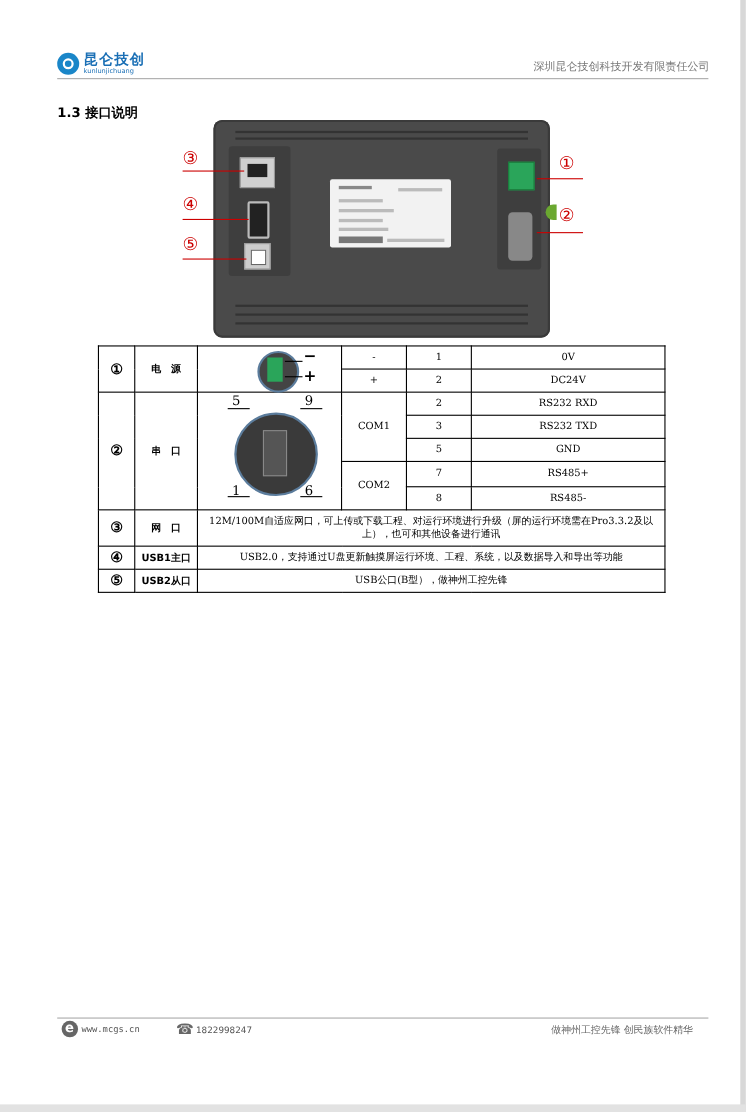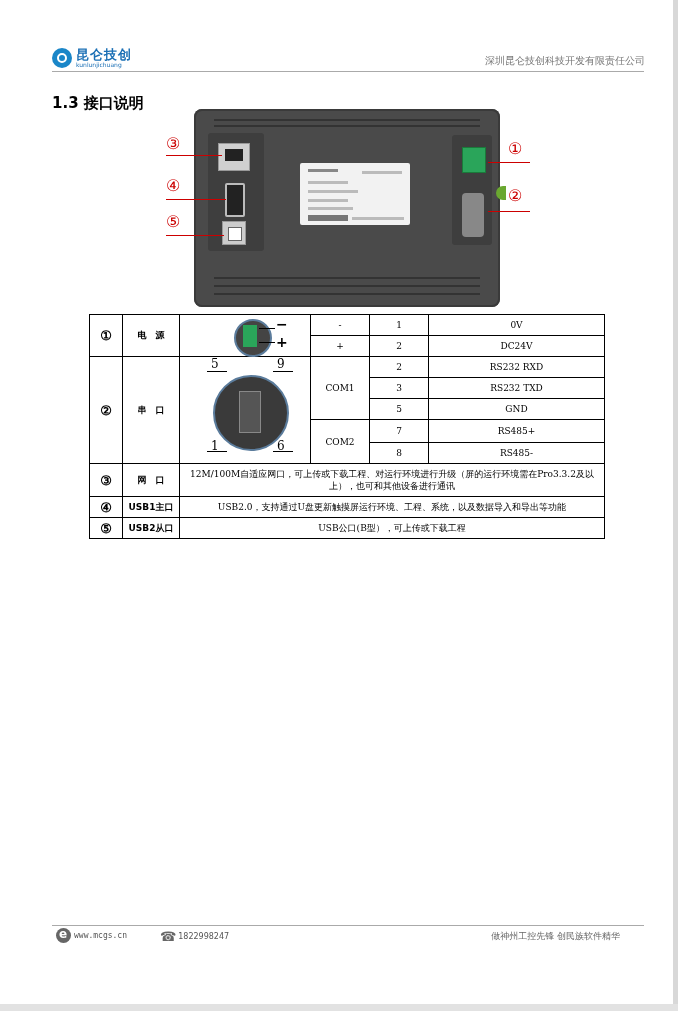--- a/index.html
+++ b/index.html
@@ -8,21 +8,21 @@
   .page-bottom{position:absolute;left:0;top:1004px;width:678px;height:7px;background:#e2e2e2;}
   
   .logo{position:absolute;left:52px;top:48px;display:flex;align-items:center;justify-content:flex-end;}
   .logo-mark{width:20px;height:20px;border-radius:50%;background:#1a86c8;position:relative;margin-right:4px;}
   .logo-mark:after{content:"";position:absolute;left:5px;top:5px;width:6px;height:6px;border:2px solid #fff;border-radius:50%;}
   .logo-text{display:flex;flex-direction:column;line-height:1;}
   .logo-cn{font-family:"DejaVu Sans",sans-serif;font-weight:bold;font-size:13px;color:#1a6fb5;letter-spacing:1px;}
   .logo-en{font-family:"DejaVu Sans",sans-serif;font-size:6px;color:#1a6fb5;margin-top:1px;}
   .company{position:absolute;right:33px;top:54px;font-family:"DejaVu Sans",sans-serif;font-size:10px;color:#777;}
   .header-rule{position:absolute;left:52px;top:71px;width:592px;height:1px;background:#aaa;}
-  .section-title{position:absolute;left:52px;top:94px;font-family:"DejaVu Sans",sans-serif;font-weight:bold;font-size:15px;}
+  .section-title{position:absolute;left:52px;top:94px;font-family:"DejaVu Sans",sans-serif;font-weight:bold;font-size:12px;}
   
   .device{position:absolute;left:194px;top:109px;width:306px;height:198px;background:#4a4a4a;border-radius:8px;box-shadow:inset 0 0 0 2px #3a3a3a;}
   .groove{position:absolute;height:2px;background:#333;left:20px;width:266px;}
   .panel-left{position:absolute;left:208px;top:133px;width:56px;height:118px;background:#3e3e3e;border-radius:3px;}
   .panel-right{position:absolute;left:452px;top:135px;width:40px;height:110px;background:#3e3e3e;border-radius:3px;}
   .rj45{position:absolute;left:218px;top:143px;width:30px;height:26px;background:#d0d0d0;border:1px solid #999;}
   .rj45:after{content:"";position:absolute;left:6px;top:5px;width:18px;height:12px;background:#222;}
   .usba{position:absolute;left:225px;top:183px;width:16px;height:30px;background:#222;border:2px solid #bbb;border-radius:2px;}
   .usbb{position:absolute;left:222px;top:221px;width:22px;height:22px;background:#ccc;border:1px solid #999;}
   .usbb:after{content:"";position:absolute;left:5px;top:5px;width:12px;height:12px;background:#fff;border:1px solid #666;}
@@ -51,21 +51,21 @@
   .db-circle{position:absolute;left:30px;top:18px;width:72px;height:72px;border-radius:50%;background:#3a3a3a;border:2px solid #5b7c9c;}
   .db-face{position:absolute;left:56px;top:34px;width:20px;height:40px;background:#555;border:1px solid #888;}
   .db-lbl{position:absolute;font-size:12px;font-family:"DejaVu Serif",serif;}
   
   .footer-rule{position:absolute;left:52px;top:925px;width:592px;height:1px;background:#aaa;}
   .foot-web{position:absolute;left:56px;top:928px;display:flex;align-items:center;font-family:"DejaVu Sans Mono",monospace;font-size:8px;color:#555;}
   .ie-icon{width:15px;height:15px;border-radius:50%;background:#666;margin-right:3px;position:relative;}
   .ie-icon:after{content:"e";position:absolute;left:3px;top:-1px;font-size:12px;color:#fff;font-weight:bold;font-family:"DejaVu Sans",sans-serif;}
   .foot-tel{position:absolute;left:160px;top:930px;display:flex;align-items:center;font-family:"DejaVu Sans",sans-serif;font-size:8px;color:#555;}
   .tel-icon{font-size:13px;color:#666;margin-right:2px;line-height:1;}
-  .foot-slogan{position:absolute;right:58px;top:930px;font-family:"DejaVu Sans",sans-serif;font-size:9px;color:#666;}
+  .foot-slogan{position:absolute;right:48px;top:930px;font-family:"DejaVu Sans",sans-serif;font-size:9px;color:#666;}
 </style>
 </head>
 <body>
 
 <div class="page-edge"></div>
 <div class="page-bottom"></div>
 
 <div class="logo">
   <div class="logo-mark"></div>
   <div class="logo-text">
@@ -185,21 +185,21 @@
     <td class="desc" colspan="4">12M/100M自适应网口，可上传或下载工程、对运行环境进行升级（屏的运行环境需在Pro3.3.2及以上），也可和其他设备进行通讯</td>
   </tr>
   <tr>
     <td class="num">④</td>
     <td class="nm">USB1主口</td>
     <td class="desc" colspan="4">USB2.0，支持通过U盘更新触摸屏运行环境、工程、系统，以及数据导入和导出等功能</td>
   </tr>
   <tr>
     <td class="num">⑤</td>
     <td class="nm">USB2从口</td>
-    <td class="desc" colspan="4">USB公口(B型），可上传或下载工程</td>
+    <td class="desc" colspan="4">USB公口(B型），做神州工控先锋</td>
   </tr>
 </tbody>
   </table>
 
 <div class="footer-rule"></div>
 <div class="foot-web">
   <span class="ie-icon"></span>
   <span>www.mcgs.cn</span>
 </div>
 <div class="foot-tel">

